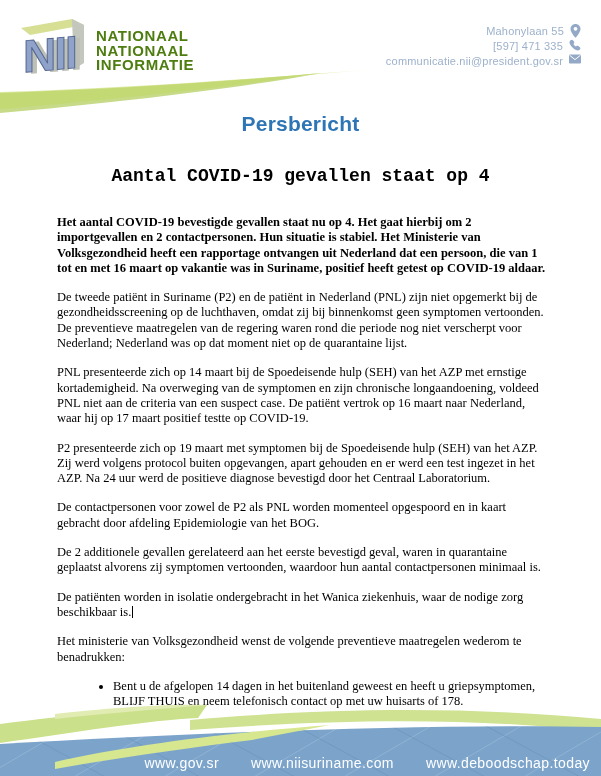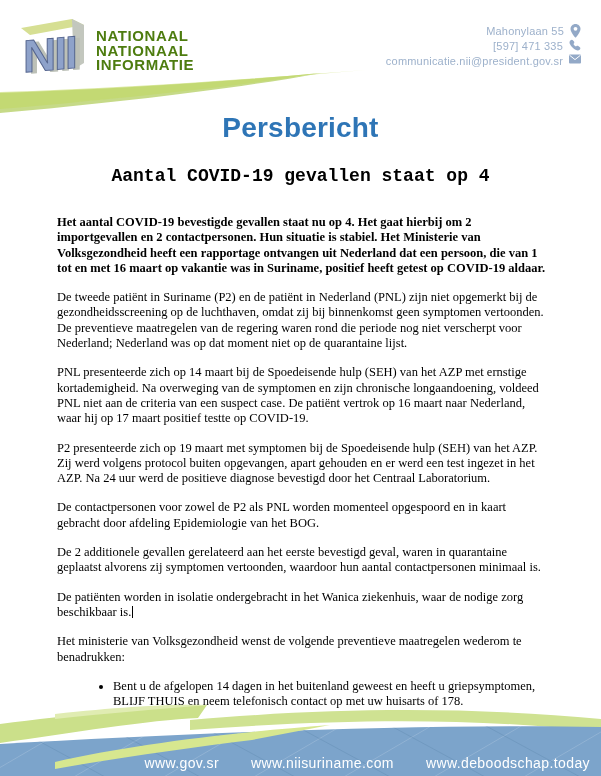--- a/index.html
+++ b/index.html
@@ -21,21 +21,21 @@
     display:flex; justify-content:flex-end; gap:6px;
     color:#9db1cb; font-size:11px; line-height:15px; letter-spacing:0.2px;
   }
   .contact-row svg { flex:0 0 auto; }
 
   .header-swoosh { position:absolute; left:0; top:68px; width:380px; height:50px; }
 
   
   .kicker {
     position:absolute; top:112px; left:0; width:100%; text-align:center;
-    color:#2E75B6; font-weight:bold; font-size:28px; letter-spacing:0.2px;
+    color:#2E75B6; font-weight:bold; font-size:21px; letter-spacing:0.2px;
   }
   .doc-title {
     position:absolute; top:166px; left:0; width:100%; text-align:center;
     font-family:Liberation Mono, monospace; font-weight:bold; font-size:18px; color:#000;
   }
   .body-text {
     position:absolute; left:57px; top:215px; width:492px;
     font-family:"Liberation Serif", serif; font-size:12.5px; line-height:15.3px; color:#000;
   }
   .body-text p { margin:0 0 14px 0; }

